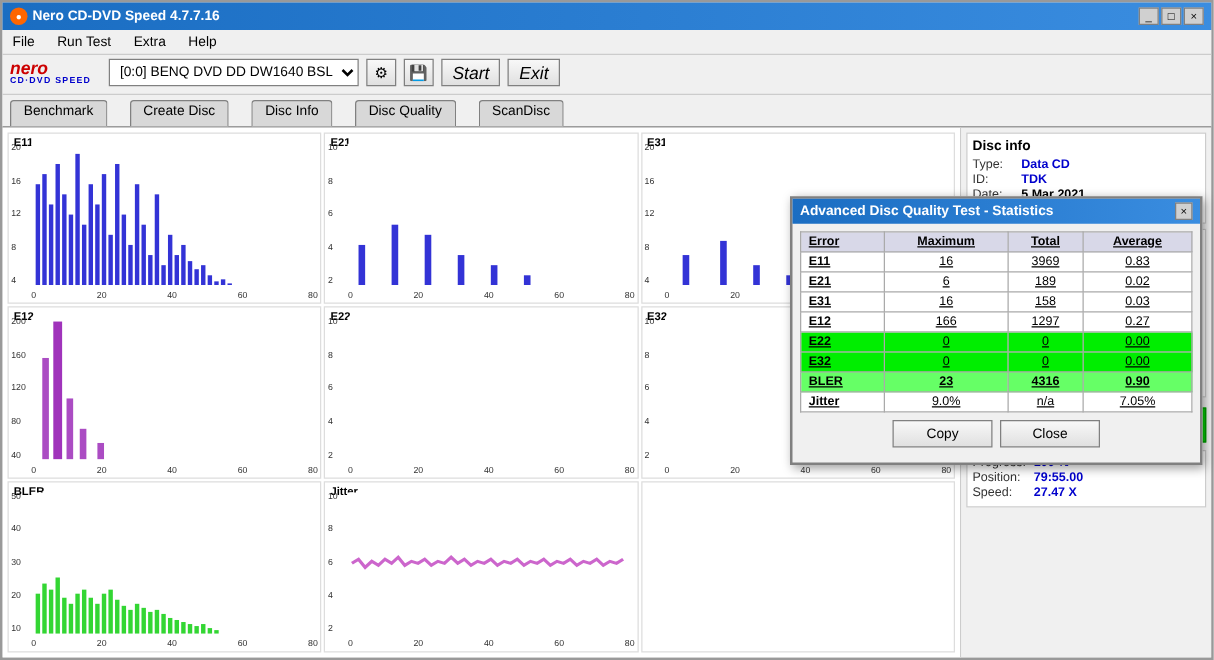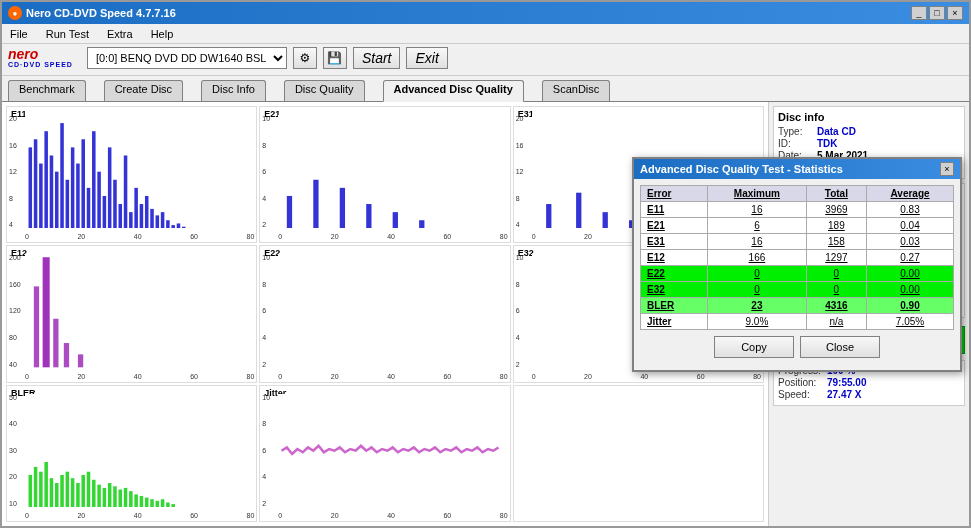--- a/index.html
+++ b/index.html
@@ -133,21 +133,20 @@
     <div class="toolbar-icon-btn">💾</div>
     <button class="toolbar-btn">Start</button>
     <button class="toolbar-btn">Exit</button>
   </div>
 
   <div class="tabs">
     <div class="tab">Benchmark</div>
     <div class="tab">Create Disc</div>
     <div class="tab">Disc Info</div>
     <div class="tab">Disc Quality</div>
-    <div class="tab active">Advanced Disc Quality</div>
     <div class="tab">ScanDisc</div>
   </div>
 
   <div class="content">
 
     <div class="charts-area">
 
       <div class="chart-cell">
         <span class="chart-label">E11</span>
         <div class="chart-yaxis">
@@ -519,21 +518,21 @@
           <tr class="row-normal">
             <td>E11</td>
             <td>16</td>
             <td>3969</td>
             <td>0.83</td>
           </tr>
           <tr class="row-normal">
             <td>E21</td>
             <td>6</td>
             <td>189</td>
-            <td>0.04</td>
+            <td>0.02</td>
           </tr>
           <tr class="row-normal">
             <td>E31</td>
             <td>16</td>
             <td>158</td>
             <td>0.03</td>
           </tr>
           <tr class="row-normal">
             <td>E12</td>
             <td>166</td>

